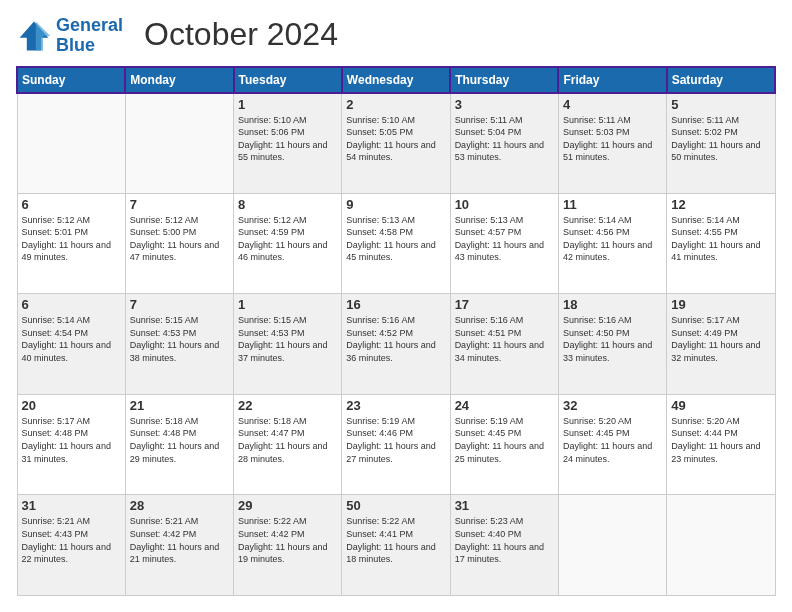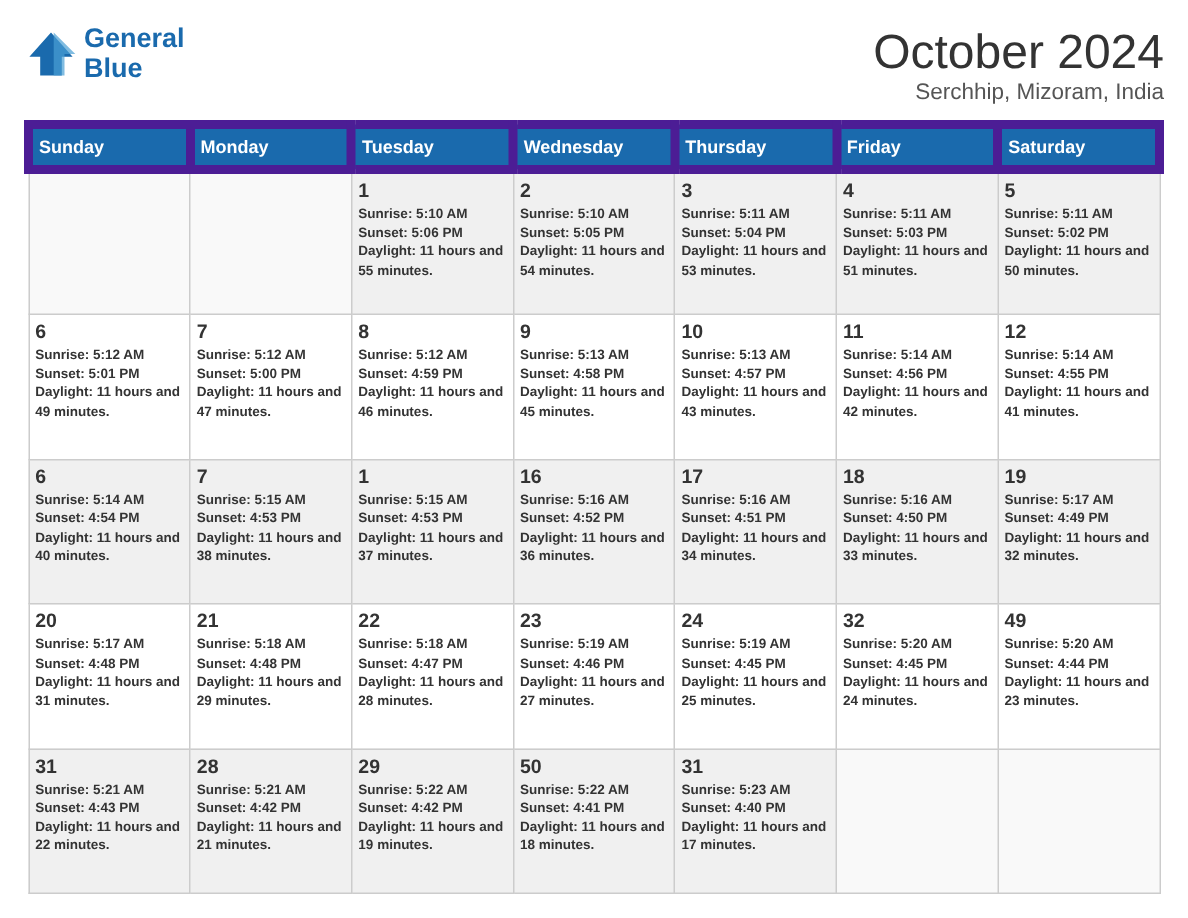--- a/index.html
+++ b/index.html
@@ -12,21 +12,21 @@
     }
     .page {
       width: 792px;
       height: 612px;
       padding: 16px;
       display: flex;
       flex-direction: column;
     }
     .header {
       display: flex;
-      justify-content: space-between;
+      justify-content: flex-start;
       align-items: flex-start;
       margin-bottom: 10px;
     }
     .logo {
       display: flex;
       align-items: center;
       gap: 4px;
     }
     .logo-text {
       font-size: 18px;
@@ -59,21 +59,21 @@
       border-collapse: collapse;
       flex: 1;
     }
     .calendar-table th {
       background: #1a6aad;
       color: #fff;
       font-size: 12px;
       font-weight: bold;
       padding: 5px 4px;
       text-align: left;
-      border: 6px solid #4c1d95;
+      border: 2px solid #4c1d95;
     }
     .calendar-table td {
       border: 1px solid #ccc;
       vertical-align: top;
       padding: 3px 4px;
       font-size: 9.5px;
       color: #333;
       width: calc(100% / 7);
       height: 80px;
     }
@@ -83,21 +83,20 @@
     .day-number {
       font-size: 13px;
       font-weight: bold;
       margin-bottom: 2px;
       display: block;
     }
     .cell-text {
       font-size: 9px;
       line-height: 1.4;
       color: #333;
-      font-weight: bold;
     }
     .row-shaded td {
       background: #f0f0f0;
     }
     .row-white td {
       background: #fff;
     }
   </style>
 </head>
 <body>
@@ -109,21 +108,20 @@
         <polygon points="20,4 36,22 28,22 28,36 12,36 12,22 4,22" fill="#1a6aad"></polygon>
         <polygon points="22,4 38,20 30,20 30,36 22,36" fill="#4a9fd4" opacity="0.7"></polygon>
       </svg>
       <div class="logo-text">
         <div><span>General</span></div>
         <div><span>Blue</span></div>
       </div>
     </div>
     <div class="title-block">
       <div class="month-title">October 2024</div>
-      <div class="location-title">Serchhip, Mizoram, India</div>
     </div>
   </div>
 
   <table class="calendar-table">
     <thead>
       <tr>
       <th>Sunday</th>
           <th>Monday</th>
           <th>Tuesday</th>
           <th>Wednesday</th>

